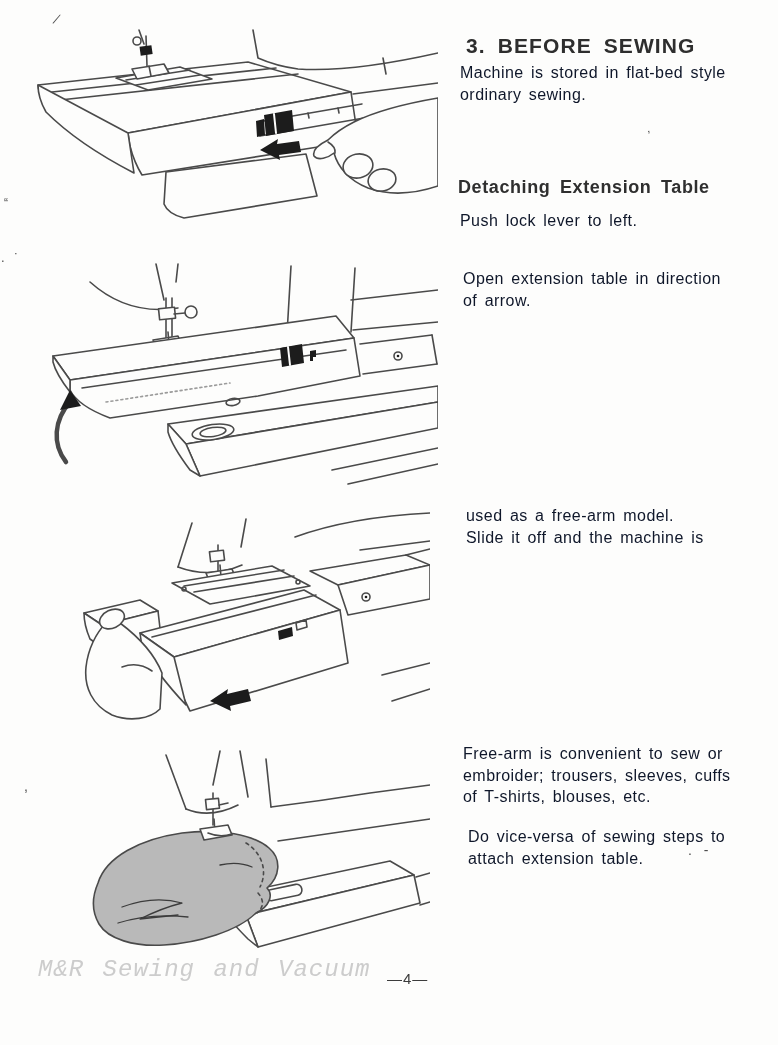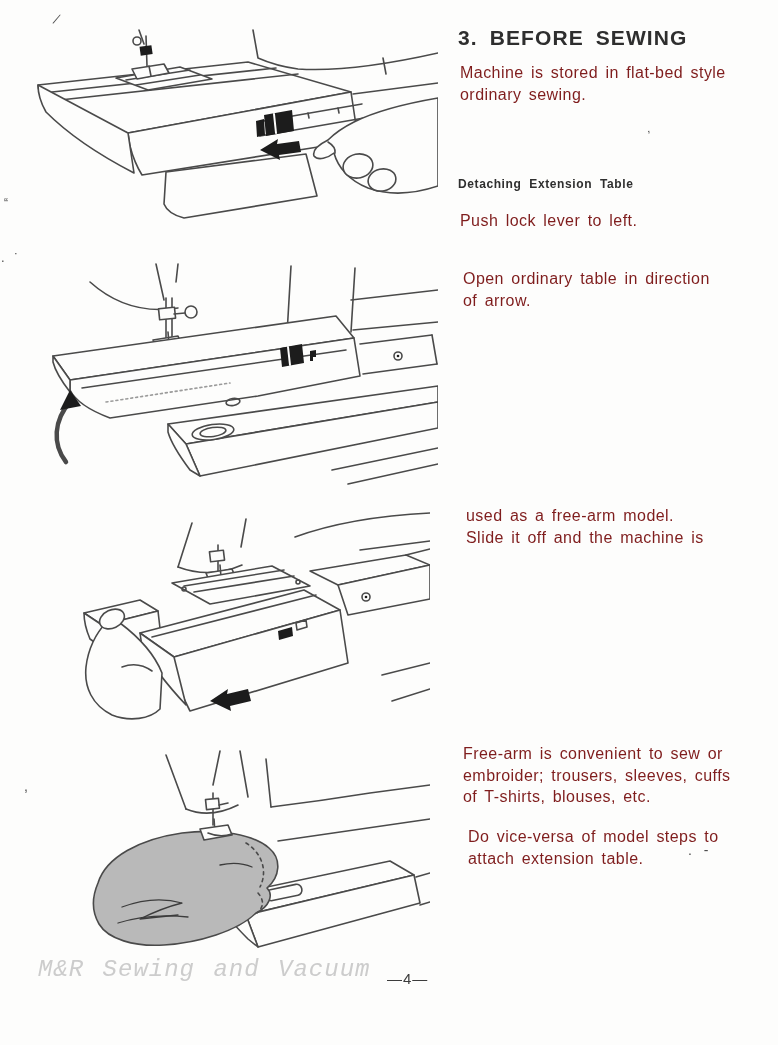--- a/index.html
+++ b/index.html
@@ -8,29 +8,29 @@
     width:778px;height:1045px;
     background:#fdfdfc;
     overflow:hidden;
     font-family:"Liberation Sans","DejaVu Sans",sans-serif;
     color:#3a3a3a;
   }
   
   .title{
     position:absolute;left:458px;top:26px;
     font-size:21px;font-weight:700;color:#2e2e2e;
-    letter-spacing:1.1px;word-spacing:5px;margin:0;
+    letter-spacing:1.1px;word-spacing:5px;margin:8px;
   }
   .heading{
     position:absolute;left:458px;top:177px;
-    font-size:12px;font-weight:700;color:#2f2f2f;
+    font-size:18px;font-weight:700;color:#2f2f2f;
     letter-spacing:.6px;word-spacing:4px;margin:0;
   }
   .para{position:absolute;font-size:16px;line-height:21.5px;
-    letter-spacing:.45px;word-spacing:2.5px;color:#7f1d1d;}
+    letter-spacing:.45px;word-spacing:2.5px;color:#0f172a;}
   .para .tline{white-space:nowrap;}
   .intro{left:460px;top:62px;}
   .step1{left:460px;top:210px;}
   .step2{left:463px;top:268px;}
   .step3{left:466px;top:505px;}
   .step4{left:463px;top:743px;}
   .step5{left:468px;top:826px;}
   
   .watermark{
     position:absolute;left:38px;top:956px;
@@ -274,37 +274,37 @@
     <div class="tline">ordinary sewing.</div>
   </div>
 
   <h2 class="heading">Detaching Extension Table</h2>
 
   <div class="para step1">
     <div class="tline">Push lock lever to left.</div>
   </div>
 
   <div class="para step2">
-    <div class="tline">Open ordinary table in direction</div>
+    <div class="tline">Open extension table in direction</div>
     <div class="tline">of arrow.</div>
   </div>
 
   <div class="para step3">
     <div class="tline">used as a free-arm model.</div>
     <div class="tline">Slide it off and the machine is</div>
   </div>
 
   <div class="para step4">
     <div class="tline">Free-arm is convenient to sew or</div>
     <div class="tline">embroider; trousers, sleeves, cuffs</div>
     <div class="tline">of T-shirts, blouses, etc.</div>
   </div>
 
   <div class="para step5">
-    <div class="tline">Do vice-versa of model steps to</div>
+    <div class="tline">Do vice-versa of sewing steps to</div>
     <div class="tline">attach extension table.</div>
   </div>
 
   <div class="watermark">M&amp;R Sewing and Vacuum</div>
   <div class="page-number">—4—</div>
 
   <span class="mark mark-1">∕</span>
   <span class="mark mark-2">“</span>
   <span class="mark mark-3">. ˙</span>
   <span class="mark mark-4">’</span>

